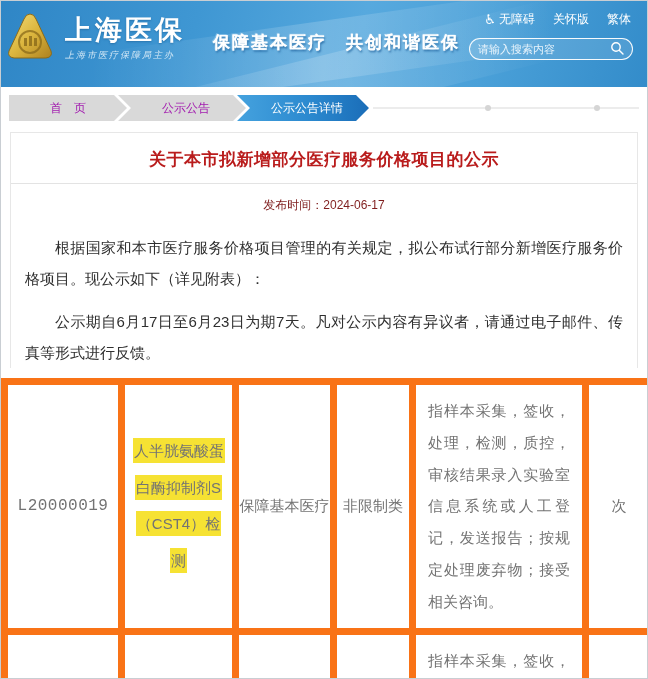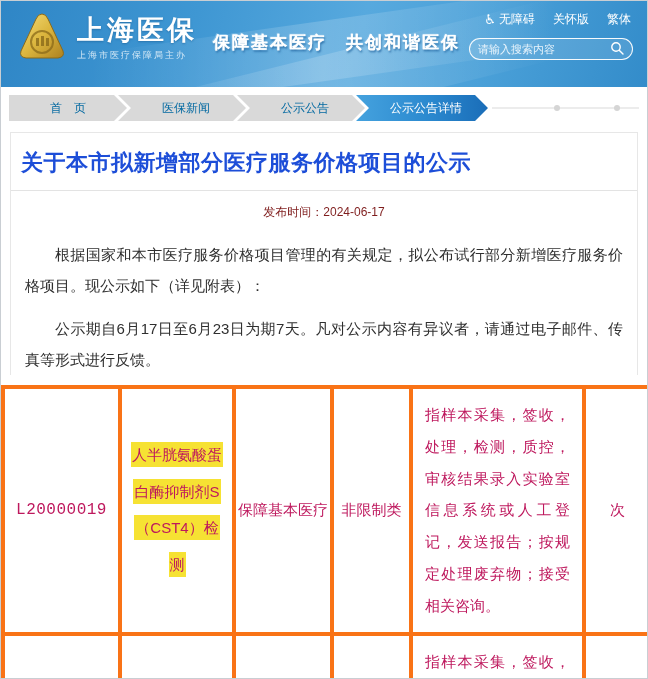--- a/index.html
+++ b/index.html
@@ -16,70 +16,70 @@
     background:linear-gradient(105deg,#2f86c6 0%,#3f97d3 30%,#57a9de 55%,#4aa0d8 75%,#338cca 100%);
     overflow:hidden;
   }
   .header::before, .header::after {
     content:""; position:absolute; left:-10%; width:120%; height:60px;
     background:linear-gradient(100deg,rgba(255,255,255,0) 20%,rgba(255,255,255,.18) 50%,rgba(255,255,255,0) 80%);
     transform:rotate(-8deg); pointer-events:none;
   }
   .header::before { top:20px; }
   .header::after  { top:55px; transform:rotate(-14deg); }
-  .logo-wrap { position:absolute; left:16px; top:10px; display:flex; align-items:center; gap:10px; z-index:2; }
+  .logo-wrap { position:absolute; left:4px; top:10px; display:flex; align-items:center; gap:10px; z-index:2; }
   .logo-title { color:#fff; font-size:27px; font-weight:bold; letter-spacing:3px; line-height:1.1;
                 text-shadow:0 1px 2px rgba(20,80,130,.45); }
-  .logo-subtitle { color:#eaf5fc; font-size:9px; letter-spacing:2px; margin-top:3px; opacity:.85; }
+  .logo-subtitle { color:#eaf5fc; font-size:9px; letter-spacing:2px; margin-top:3px; opacity:.85;font-style:italic; }
   .slogan { position:absolute; left:212px; top:30px; z-index:2;
             color:#fff; font-size:17px; font-weight:bold; letter-spacing:2px;
             text-shadow:0 0 1px #fff, 1px 2px 2px rgba(25,95,155,.75), -1px -1px 0 rgba(120,185,230,.9);text-align:center; }
   .top-links { position:absolute; right:16px; top:10px; z-index:2;
                display:flex; align-items:center; gap:18px; color:#fff; font-size:12px; }
   .top-links a { color:#fff; text-decoration:none; cursor:pointer; display:flex; align-items:center; gap:3px; }
   .acc-icon { font-size:13px; line-height:1; }
   .search-box { position:absolute; right:14px; top:37px; z-index:2;
                 width:164px; height:22px; border:1px solid rgba(255,255,255,.95); border-radius:12px;
                 background:rgba(255,255,255,.12); display:flex; align-items:center; padding:0 8px;gap:46px; }
   .search-box input { flex:1; min-width:0; background:transparent; border:none; outline:none;
                       color:#fff; font-size:11px; font-family:inherit; }
   .search-box input::placeholder { color:#f0f8fe; opacity:.95; }
   .search-btn { background:none; border:none; cursor:pointer; padding:0; display:flex; align-items:center; }
 
   
   .breadcrumb { display:flex; align-items:center; height:32px; margin:5px 8px 0 8px; }
-  .crumb { height:26px; line-height:26px; text-align:center; font-size:12px; color:#0369a1;
+  .crumb { height:26px; line-height:26px; text-align:center; font-size:12px; color:#a21caf;
            background:#d9d9d9; flex:0 0 auto; cursor:pointer; }
   .crumb.first { width:118px;
     clip-path:polygon(0 0, calc(100% - 13px) 0, 100% 50%, calc(100% - 13px) 100%, 0 100%); }
   .crumb.mid { width:128px; margin-left:-9px; padding-left:8px;
     clip-path:polygon(0 0, calc(100% - 13px) 0, 100% 50%, calc(100% - 13px) 100%, 0 100%, 13px 50%); }
   .crumb.active { width:132px; margin-left:-9px; padding-left:8px; color:#fff; font-weight:normal;
     background:linear-gradient(90deg,#45a2de 0%,#2b89cf 55%,#1a6db8 100%);
     clip-path:polygon(0 0, calc(100% - 13px) 0, 100% 50%, calc(100% - 13px) 100%, 0 100%, 13px 50%); }
   .crumb-trail { flex:1 1 auto; position:relative; height:26px; margin-left:4px; }
   .crumb-trail .line { position:absolute; left:0; right:0; top:12px; height:2px; background:#ececec; }
   .crumb-trail .dot { position:absolute; top:10px; width:6px; height:6px; border-radius:50%; background:#d5d5d5; }
   .crumb-trail .dot.d1 { left:42%; }
   .crumb-trail .dot.d2 { left:83%; }
 
   
   .content-box { margin:8px 9px 0 9px; border:1px solid #e7e7e7; border-bottom:none; }
-  .article-title { color:#1d4ed8; font-size:22px; font-weight:bold;
+  .article-title { text-align:center; color:#b91c1c; font-size:17px; font-weight:bold;
                    padding:15px 10px 12px 10px; letter-spacing:.5px; }
   .title-divider { border-top:1px solid #e3e3e3; }
   .publish-time { text-align:center; color:#7f1d1d; font-size:12px; padding:13px 0 6px 0; }
   .article-body p { font-size:15px; line-height:31px; color:#2f2f2f;
                     margin:12px 14px 0 14px; text-indent:2em; text-align:justify; }
   .article-body p:last-child { margin-bottom:10px; }
 
   
   table.price-table { width:648px; border-collapse:collapse; table-layout:fixed; margin-top:2px;
                       border-top:2px solid #222; }
-  .price-table td { border:4px solid #f97316; vertical-align:middle; font-size:15px; color:#be185d; }
+  .price-table td { border:7px solid #f97316; vertical-align:middle; font-size:15px; color:#737373; }
   .price-table tr.r1 { height:195px; }
   .price-table tr.r2 { height:172px; }
   td.c-code { text-align:center; font-size:16px; letter-spacing:.5px;font-family:Liberation Mono, monospace; }
   td.c-name { text-align:center; padding:16px 8px; line-height:2.45; }
   td.c-name .hl { background:#f6e233; padding:4px 1px;
                   -webkit-box-decoration-break:clone; box-decoration-break:clone; }
   td.c-cat, td.c-type, td.c-unit { text-align:center; }
   td.c-desc { padding:10px 12px; line-height:2.12; text-align:justify; }
 </style>
 </head>
@@ -134,21 +134,20 @@
             <circle cx="6" cy="6" r="4.2" fill="none" stroke="#fff" stroke-width="1.4"></circle>
             <line x1="9.2" y1="9.2" x2="13" y2="13" stroke="#fff" stroke-width="1.4" stroke-linecap="round"></line>
           </svg>
         </span>
       </button>
     </div>
   </header>
 
   <nav class="breadcrumb">
     <div class="crumb first">首　页</div>
-    <div class="crumb mid">医保新闻</div>
     <div class="crumb mid">公示公告</div>
     <div class="crumb active">公示公告详情</div>
     <div class="crumb-trail">
       <div class="line"></div>
       <div class="dot d1"></div>
       <div class="dot d2"></div>
     </div>
   </nav>
 
   <main class="content-box">

